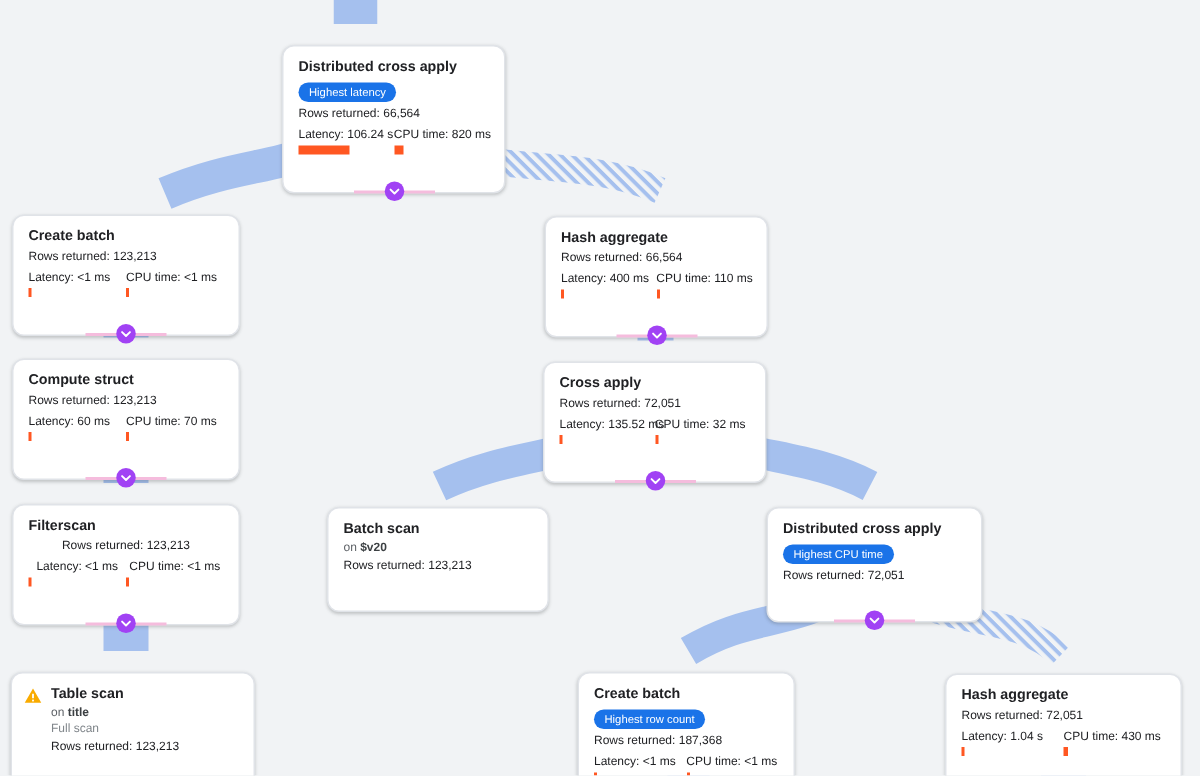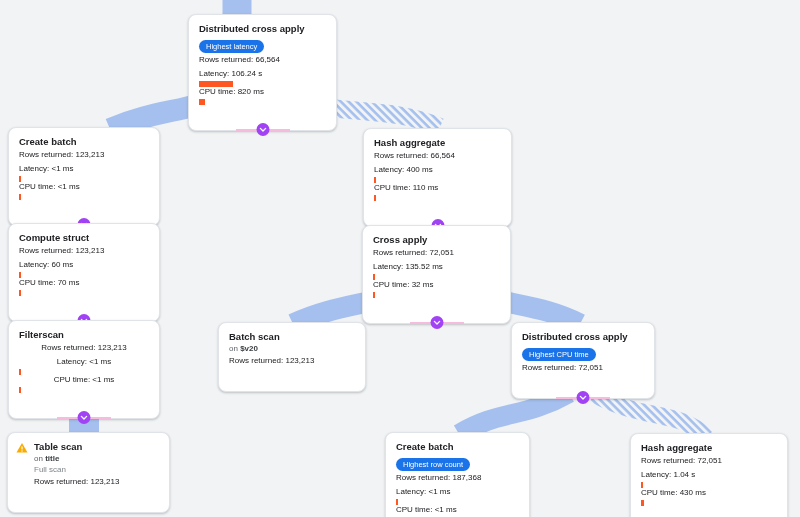--- a/index.html
+++ b/index.html
@@ -3,33 +3,34 @@
 <meta charset="utf-8">
 <style>
   html,body { margin:0; padding:0; background:#f1f3f5; font-family:"Liberation Sans", sans-serif; }
   #canvas { position:relative; width:800px; height:517px; overflow:hidden; background:#f1f3f5; }
   #edges { position:absolute; left:0; top:0; }
   .node {
     position:absolute; z-index:2; box-sizing:border-box;
     background:#fff; border:1px solid #e0e3e8; border-radius:8px;
     box-shadow:0 1px 2px rgba(60,64,67,.18), 0 1px 3px rgba(60,64,67,.10);
     padding:8px 10px 25px;
+    margin-top:16px;
   }
   .title-row { display:flex; align-items:center; gap:5px; }
   .title { font-size:9.5px; font-weight:bold; color:#202124; line-height:12px; white-space:nowrap; }
   .badge {
     display:inline-block; background:#1a73e8; color:#fff;
     font-size:7.5px; line-height:13px; padding:0 7px; border-radius:7px; margin-top:2px;
     white-space:nowrap;
   }
   .sub { font-size:8px; color:#5f6368; line-height:10px; margin-top:1px; }
   .sub .sub-name { font-weight:bold; color:#3c4043; }
   .scan-type { font-size:8px; color:#80868b; line-height:10px; margin-top:1px; }
   .rows { font-size:8px; color:#202124; line-height:10px; margin-top:2px; white-space:nowrap; }
-  .metrics { display:flex; margin-top:4px;flex-direction:column; }
+  .metrics { display:flex; margin-top:4px; }
   .metric { flex:1; min-width:0; }
   .mlabel { font-size:8px; color:#202124; line-height:10px; white-space:nowrap; }
   .bar { height:6px; background:#ff5722; margin-top:2px; }
   .has-warn { padding-left:26px; }
   .warn { position:absolute; left:8px; top:9px; }
   .expand {
     position:absolute; z-index:3; left:50%; bottom:-7px; transform:translateX(-50%);
     width:54px; height:14px; background:none; border:none; padding:0; cursor:pointer;
   }
   .pink-line { position:absolute; left:0; right:0; top:6px; height:2px; background:#f5bcdd; }

